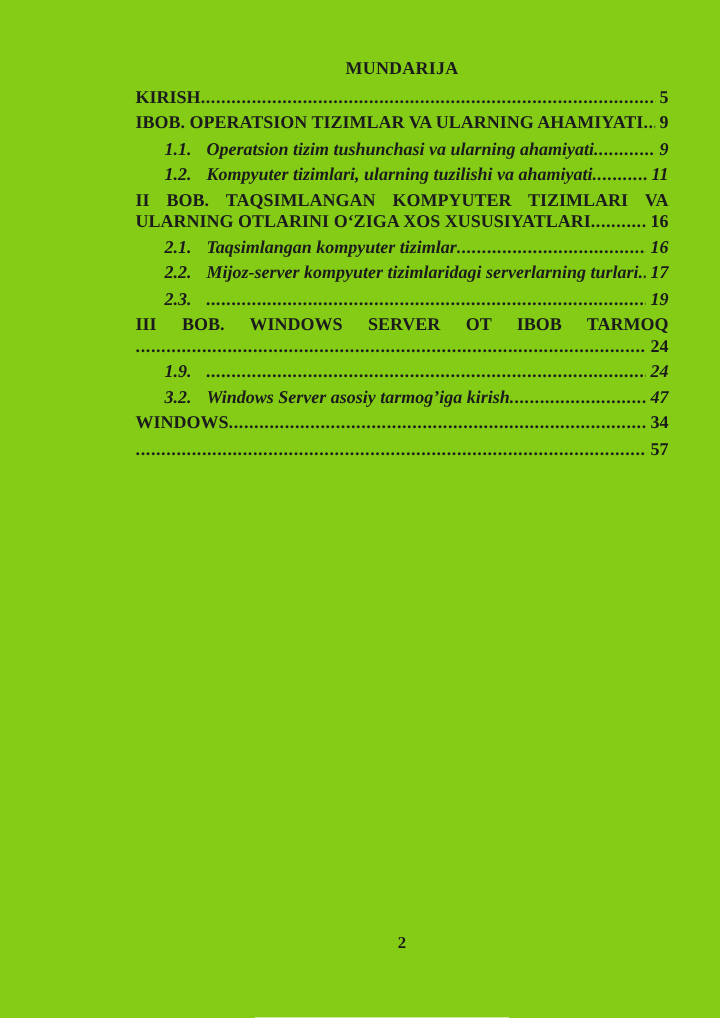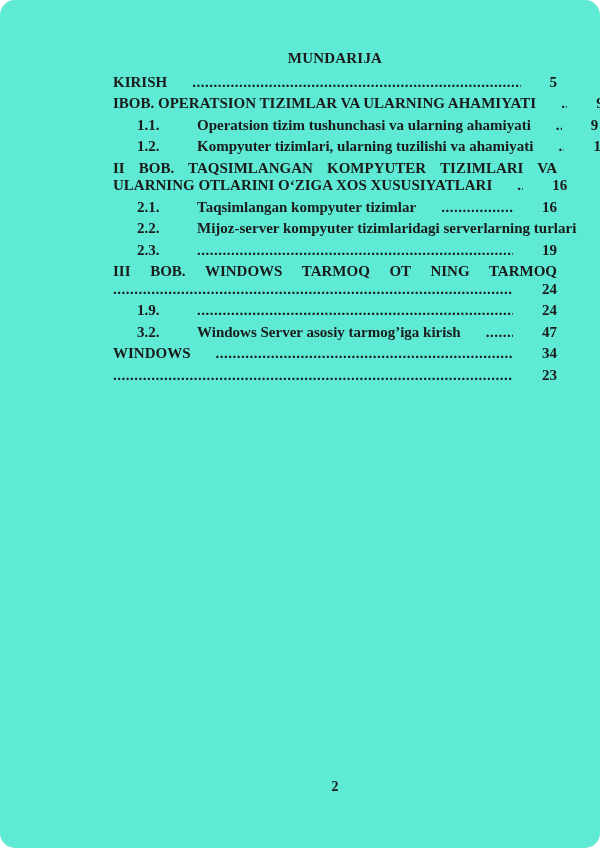--- a/index.html
+++ b/index.html
@@ -4,52 +4,50 @@
 <style>
   html, body {
     margin: 0;
     padding: 0;
     background: #ffffff;
   }
   .page {
     position: relative;
     width: 600px;
     height: 848px;
-    background: #5eead4;
+    background: #84cc16;
     overflow: hidden;
     font-family: "Liberation Serif", "DejaVu Serif", serif;
     font-weight: bold;
     color: #1b1b1b;
-    border-radius: 15px;
   }
   .content {
     position: absolute;
     left: 113px;
     top: 50px;
     width: 444px;
     font-size: 15px;
     line-height: 17.5px;
   }
   .doc-title {
     text-align: center;
     margin-bottom: 6px;
     letter-spacing: 0.2px;
   }
   .entry { margin-bottom: 4px; }
   .row {
     display: flex;
     align-items: baseline;
-    gap: 25px;
   }
   .row .label {
     flex: 0 1 auto;
     white-space: nowrap;
   }
   .num { flex: 0 0 35px; }
-  .sub { padding-left: 24px; }
+  .sub { padding-left: 24px; font-style: italic; }
   .dots {
     flex: 1 1 auto;
     min-width: 6px;
     overflow: hidden;
     white-space: nowrap;
   }
   .dots::after {
     content: "....................................................................................................................................................................";
     letter-spacing: 0.5px;
   }
@@ -118,21 +116,21 @@
           <span class="label">Mijoz-server kompyuter tizimlaridagi serverlarning turlari</span>
           <span class="dots"></span>
           <span class="pg">17</span>
         </div>
         <div class="entry row sub">
           <span class="num">2.3.</span>
           <span class="dots"></span>
           <span class="pg">19</span>
         </div>
         <div class="entry">
-          <div class="just">III BOB. WINDOWS TARMOQ OT NING TARMOQ</div>
+          <div class="just">III BOB. WINDOWS SERVER OT IBOB TARMOQ</div>
           <div class="row">
             <span class="dots"></span>
             <span class="pg">24</span>
           </div>
         </div>
         <div class="entry row sub">
           <span class="num">1.9.</span>
           <span class="dots"></span>
           <span class="pg">24</span>
         </div>
@@ -142,18 +140,18 @@
           <span class="dots"></span>
           <span class="pg">47</span>
         </div>
         <div class="entry row">
           <span class="label">WINDOWS</span>
           <span class="dots"></span>
           <span class="pg">34</span>
         </div>
         <div class="entry row">
           <span class="dots"></span>
-          <span class="pg">23</span>
+          <span class="pg">57</span>
         </div>
       </div>
   </div>
   <div class="folio">2</div>
 </div>
 
 </body></html>

